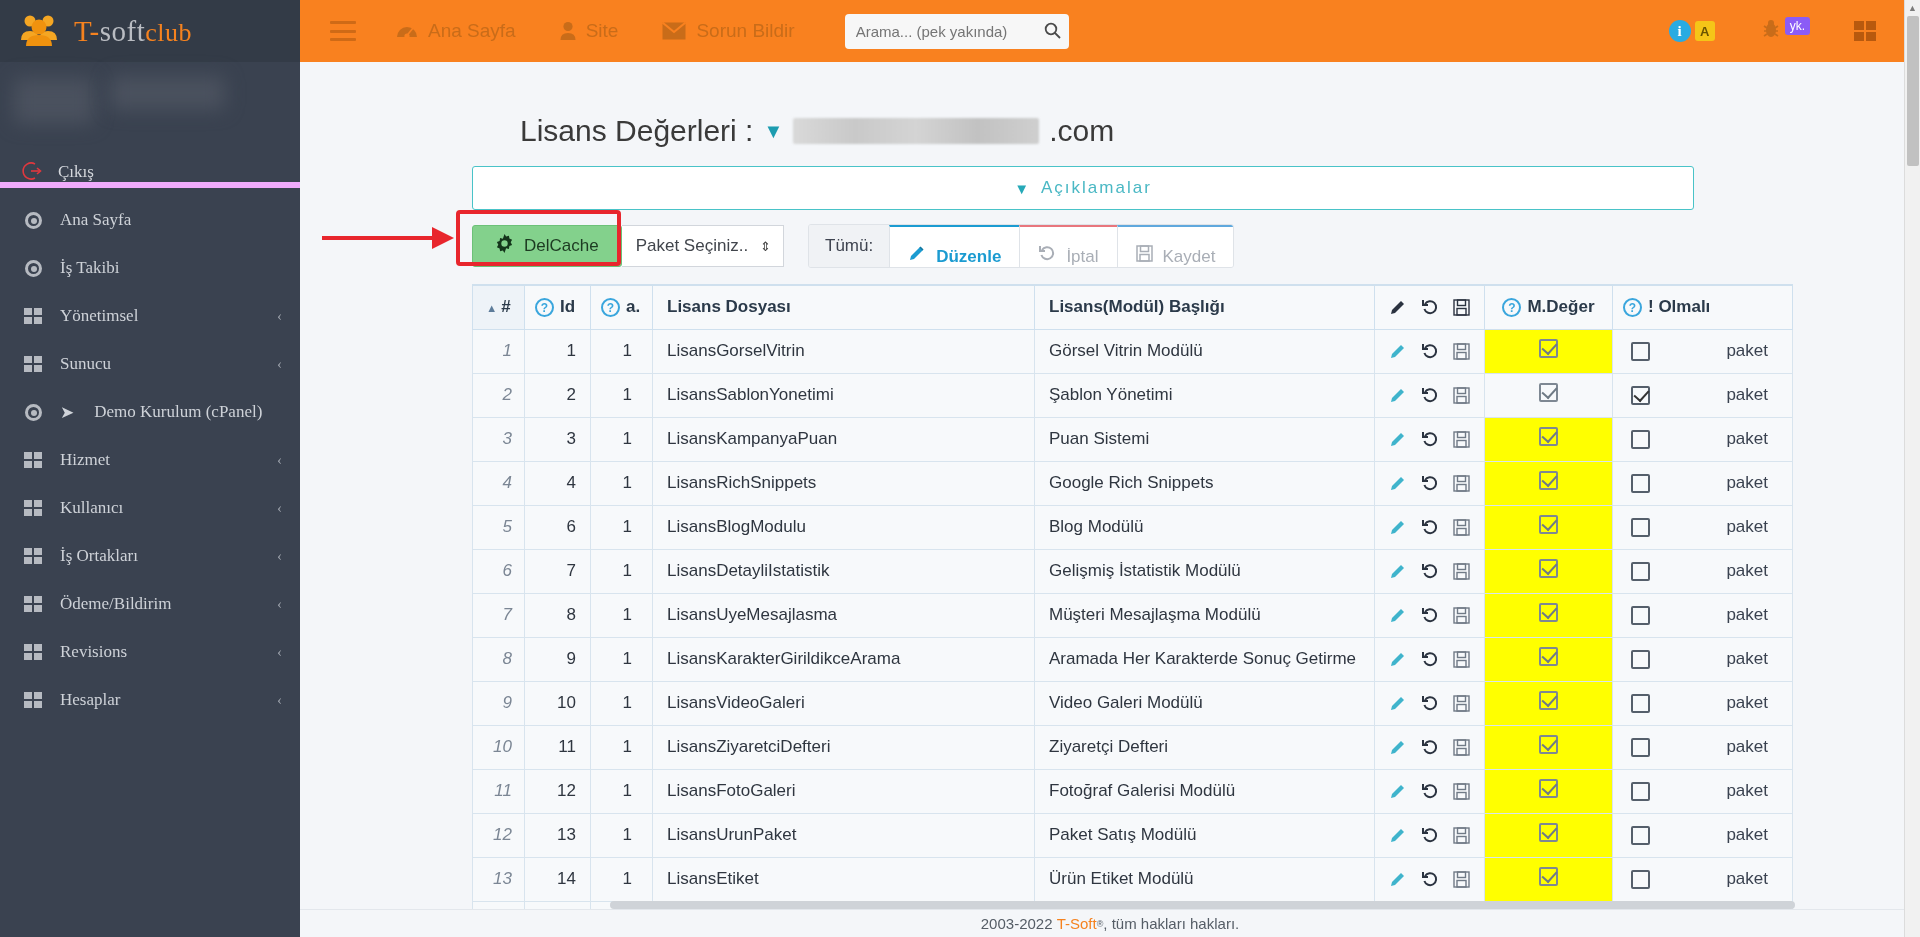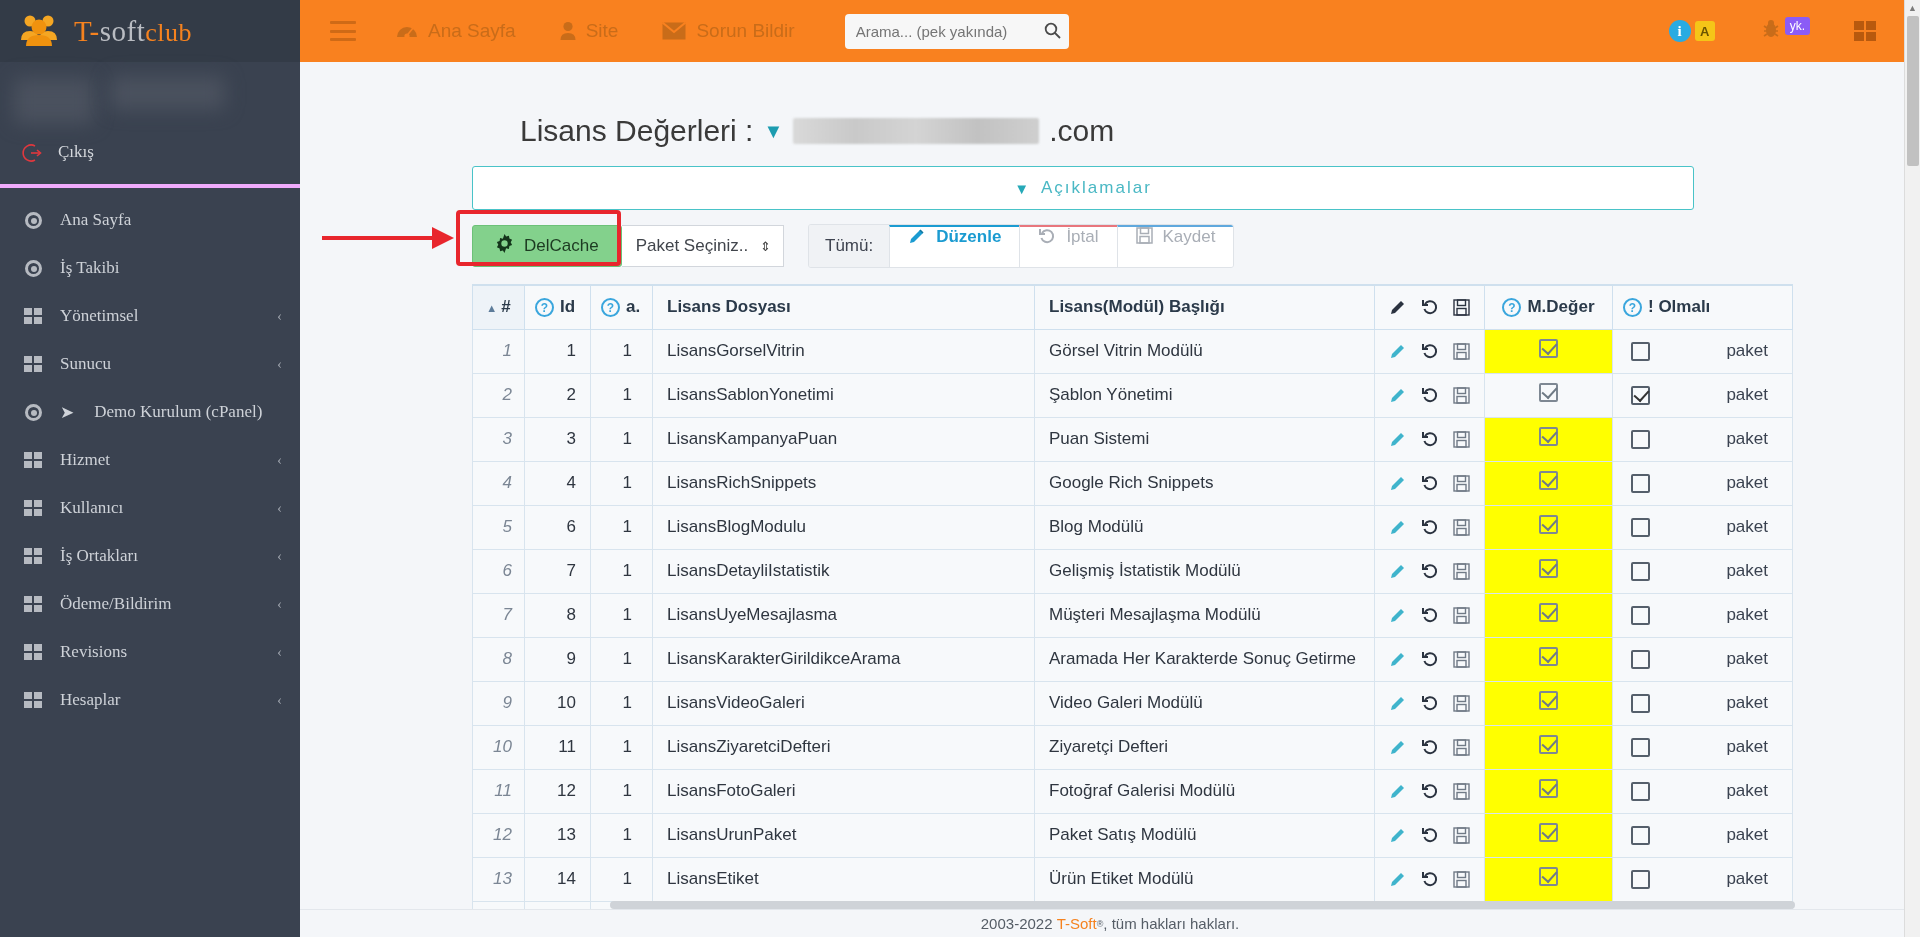--- a/index.html
+++ b/index.html
@@ -36,22 +36,22 @@
   .userbox { height: 80px; background:#3a4250; position: relative; }
   .blur-block {
     position: absolute; border-radius: 6px;
     background: #4a515e;
     filter: blur(9px);
   }
   .bb1 { left: 14px; top: 16px; width: 80px; height: 46px; }
   .bb2 { left: 110px; top: 14px; width: 115px; height: 34px; }
 
   .logout {
-    height: 46px; display: flex; align-items: flex-start; gap: 14px;
-    padding-left: 22px; border-bottom: 4px solid #f0abfc;
+    height: 46px; display: flex; align-items: flex-end; gap: 14px;
+    padding-left: 22px; border-bottom: 6px solid #f0abfc;
     color: #d5d8dd; font-size: 17px;
   }
   .logout-icon { width: 22px; height: 22px; color:#e0383e; display:flex;align-items:center;justify-content:center;}
 
   .menu { padding-top: 8px; }
   .menu-item {
     height: 48px; display: flex; align-items: center;
     padding-left: 22px; padding-right: 16px;
     color: #ced2d8; font-size: 17px; gap: 16px; position: relative;
     cursor: pointer;
@@ -143,21 +143,21 @@
     display:flex; align-items:center; gap:10px; cursor:pointer; font-family:"Liberation Sans",sans-serif;
   }
   .pkt-select {
     height: 42px; border: 1px solid #d2d6dc; border-left: none; background:#fff;
     font-size: 17px; color: #41454c; padding: 0 12px 0 14px;
     display:flex;align-items:center;gap:12px; cursor:pointer;
   }
   .sel-caret { font-size: 13px; color:#444; line-height:1; }
   .tumu-group { display:flex; align-items:stretch; margin-left: 24px; border:1px solid #dfe3e8; border-radius:3px; overflow:hidden;}
   .tumu-label { background:#f0f2f5; color:#3f4450; font-size:17px; display:flex;align-items:center;padding: 0 16px; height:42px;}
-  .tg-btn { background:#fff; height:42px; display:flex;align-items:flex-start;gap:10px;padding:0 18px;font-size:17px;cursor:pointer;border-left:1px solid #dfe3e8;}
+  .tg-btn { background:#fff; height:42px; display:flex;align-items:flex-end;gap:10px;padding:0 18px;font-size:17px;cursor:pointer;border-left:1px solid #dfe3e8;}
   .tg-duzenle { color:#1b9bd1; font-weight:bold; border-top:2px solid #1b9bd1; }
   .tg-iptal { color:#a9aeb6; border-top:2px solid #e8767d; }
   .tg-kaydet { color:#a9aeb6; border-top:2px solid #5fa8dd; }
 
   
   .table-wrap { margin: 16px 0 0 22px; width: 1222px; }
   table { border-collapse: collapse; width: 1222px; table-layout: fixed; background: #f7f9fb; }
   thead th {
     background: #f7f9fb; border: 1px solid #cfe0ee; border-top: 2px solid #cfe0ee;
     font-size: 17px; color: #2b3a4a; height: 44px; font-weight: bold;

